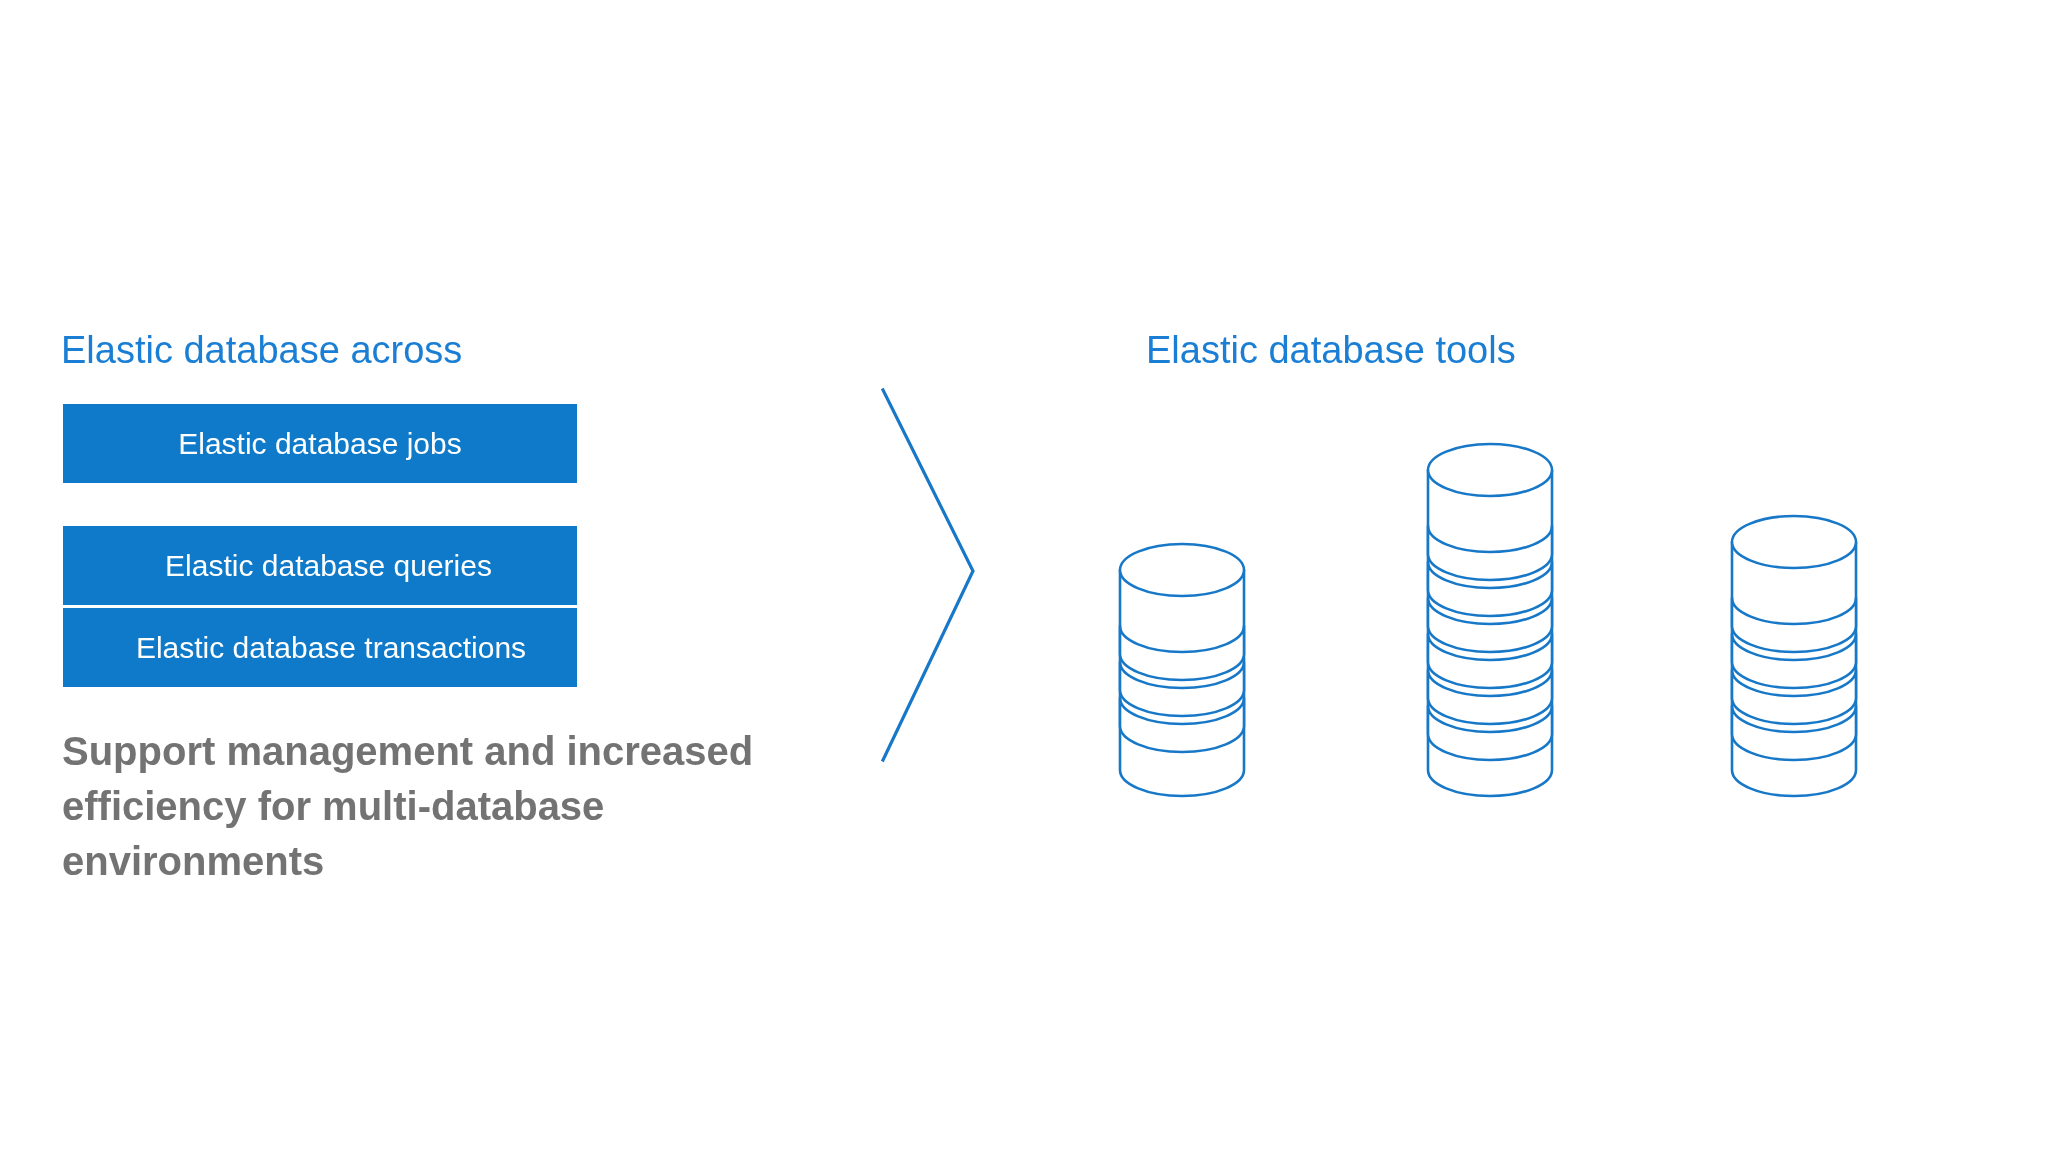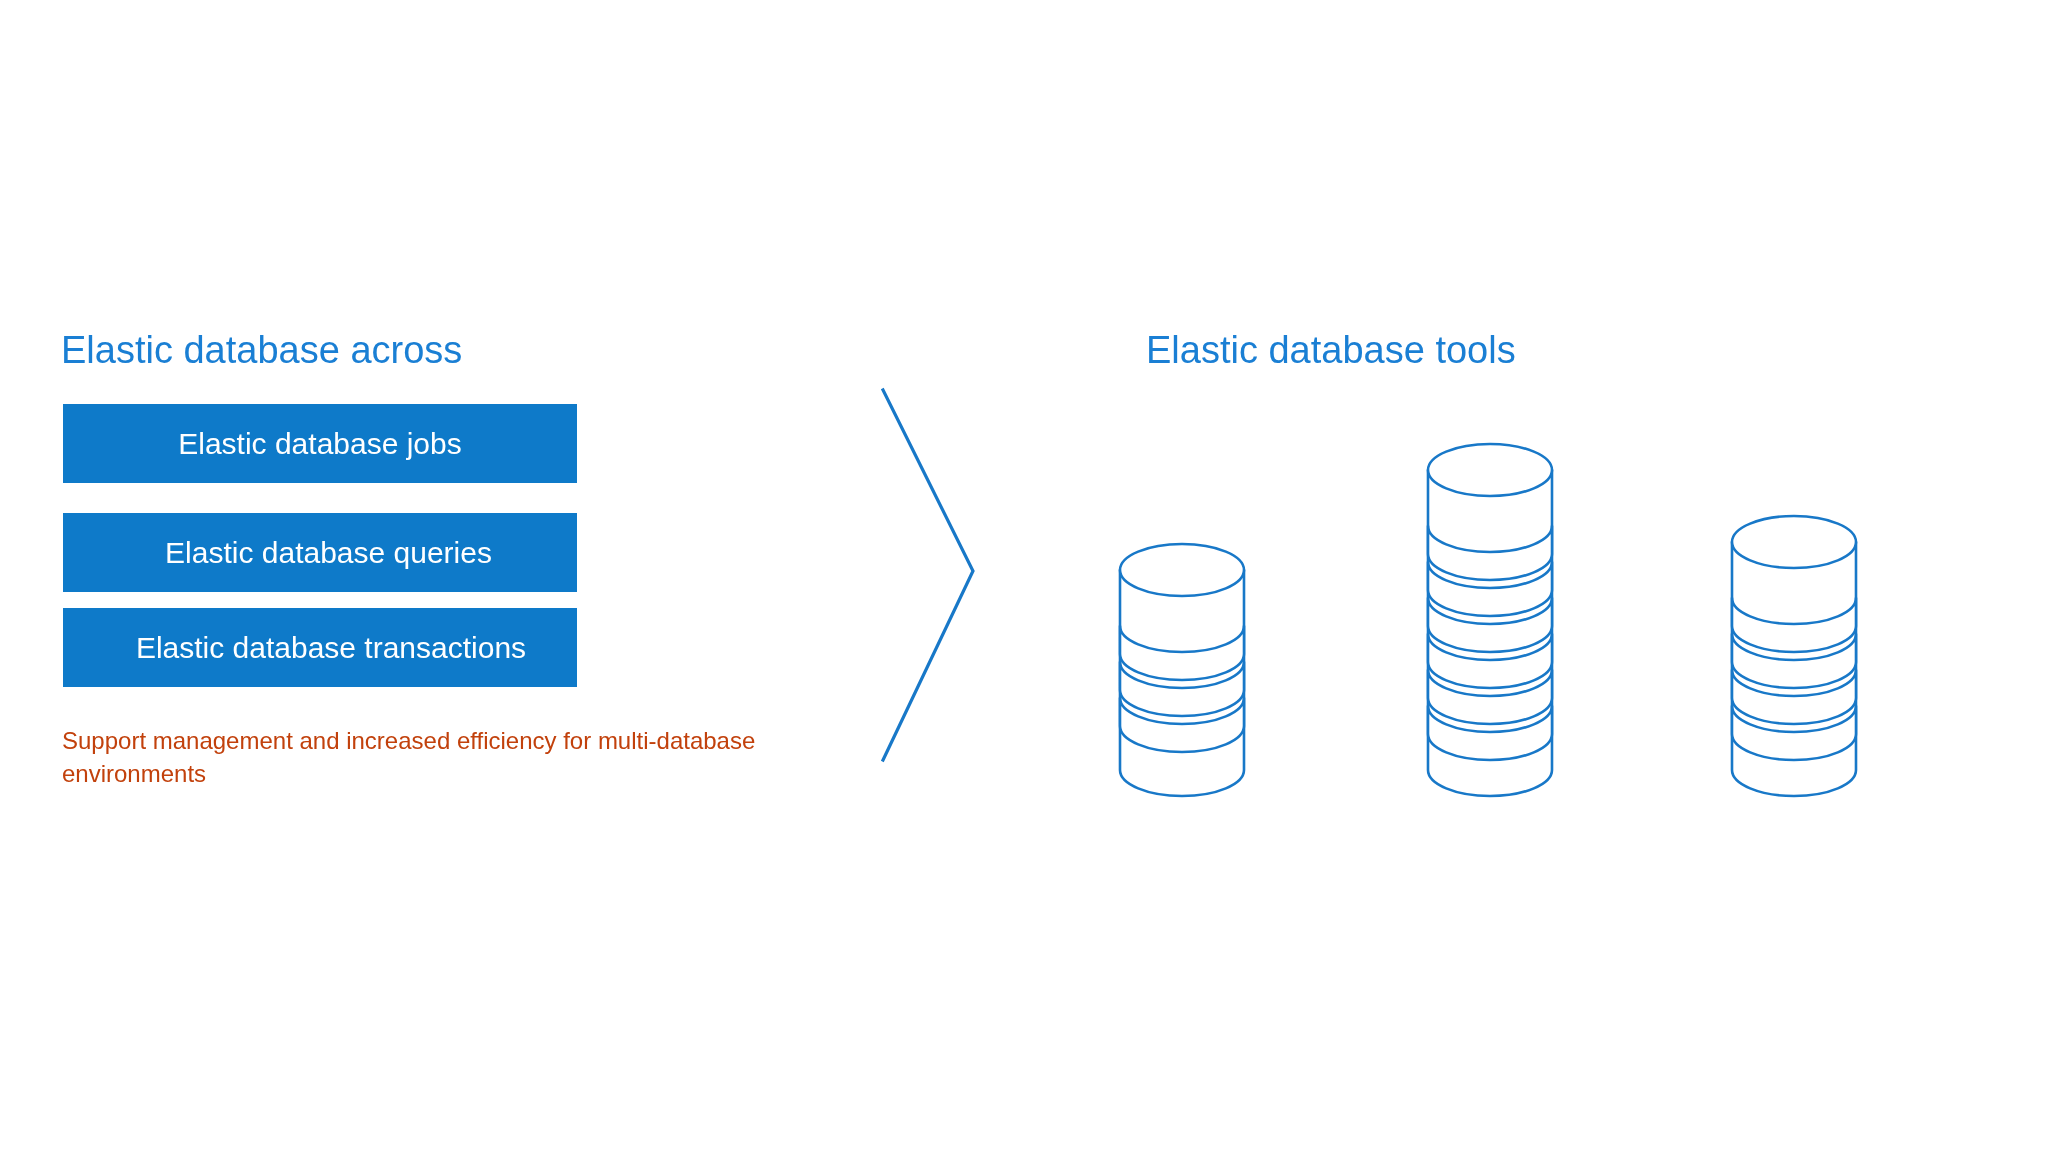--- a/index.html
+++ b/index.html
@@ -78,32 +78,32 @@
   .bar-label {
     font-size: 30px;
     color: #ffffff;
     font-weight: normal;
     line-height: 1;
     white-space: nowrap;
     text-align: center;
   }
 
   .bar-1 { top: 404px; }
-  .bar-2 { top: 513px; padding-left: 17px; }
+  .bar-2 { top: 526px; padding-left: 17px; }
   .bar-3 { top: 608px; padding-left: 22px; }
 
   .support-text {
     position: absolute;
     left: 62px;
     top: 724px;
     width: 720px;
-    font-size: 24px;
-    color: #c2410c;
+    font-size: 40px;
+    color: #737373;
     line-height: 1.38;
-    font-weight: normal;
+    font-weight: bold;
   }
 
   
   .chevron {
     position: absolute;
     left: 860px;
     top: 375px;
     width: 140px;
     height: 400px;
   }

